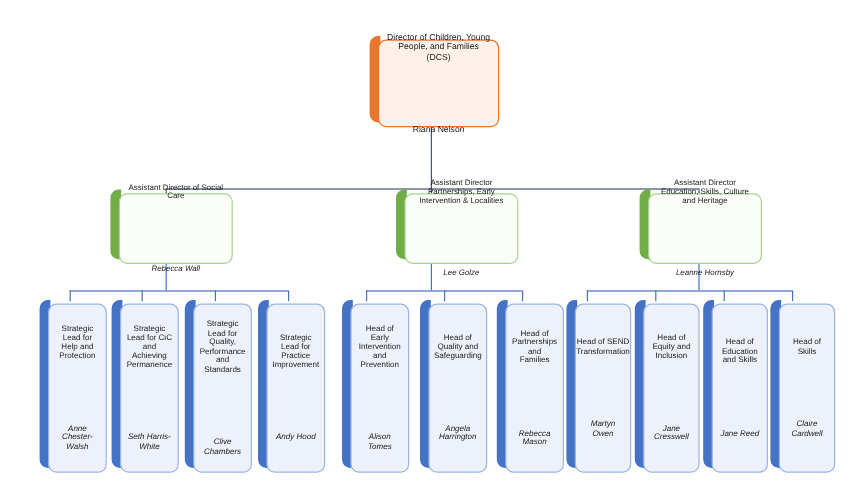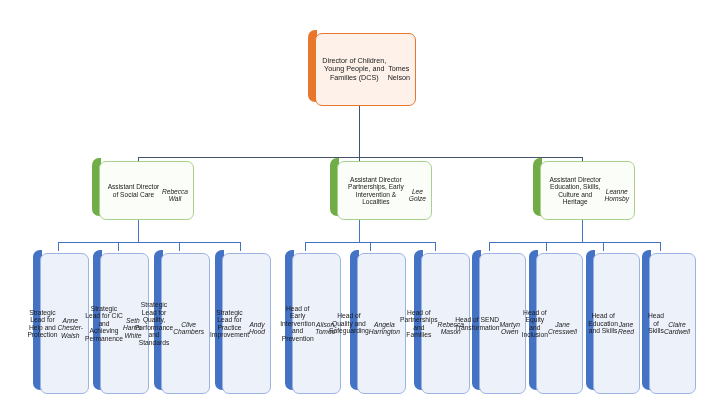--- a/index.html
+++ b/index.html
@@ -38,26 +38,27 @@
     border-bottom-left-radius: 7px;
   }
   .node .inner {
     position: absolute;
     left: 7px;
     top: 3px;
     right: -4px;
     bottom: -4px;
     box-sizing: border-box;
     display: flex;
-    flex-direction: row;
+    flex-direction: column;
     align-items: center;
-    justify-content: flex-end;
+    justify-content: center;
     text-align: center;
     border-radius: 7px;
     padding: 4px 5px;
+    gap: 44px;
   }
   .title {
     line-height: 1.12;
     color: #1a1a1a;
   }
   .person {
     font-style: italic;
     line-height: 1.12;
     color: #1a1a1a;
     margin-top: 7px;
@@ -131,21 +132,21 @@
   <div class="conn h blue" style="left:489px; top:242px; width:171px;"></div>
   <div class="conn v blue" style="left:489px; top:242px; height:9px;"></div>
   <div class="conn v blue" style="left:546px; top:242px; height:9px;"></div>
   <div class="conn v blue" style="left:603px; top:242px; height:9px;"></div>
   <div class="conn v blue" style="left:660px; top:242px; height:9px;"></div>
 
   <div class="node lvl1" style="left:308px; top:30px;">
     <span class="accent"></span>
     <span class="inner">
       <span class="title">Director of Children, Young People, and Families (DCS)</span>
-      <span class="person">Tomes Nelson</span>
+      <span class="person">Riana Nelson</span>
     </span>
   </div>
 
   <div class="node lvl2" style="left:92px; top:158px;">
     <span class="accent"></span>
     <span class="inner">
       <span class="title">Assistant Director of Social Care</span>
       <span class="person">Rebecca Wall</span>
     </span>
   </div>

